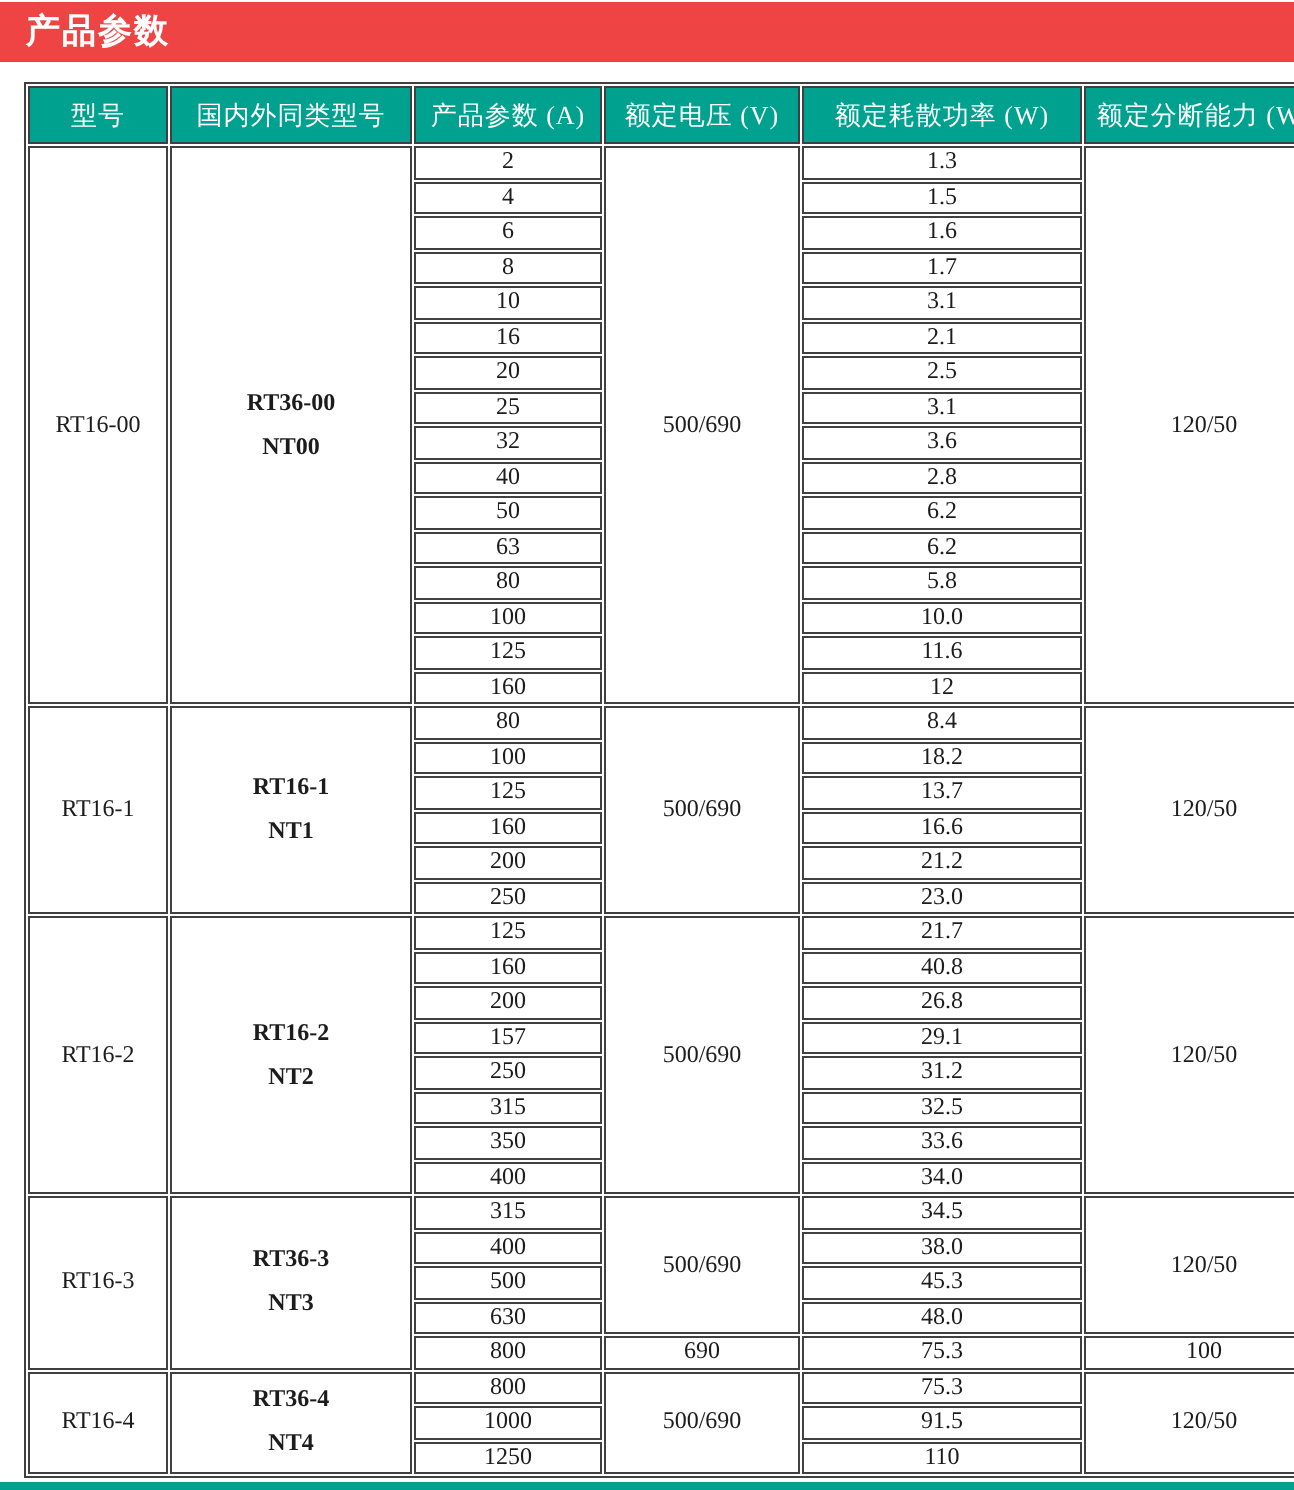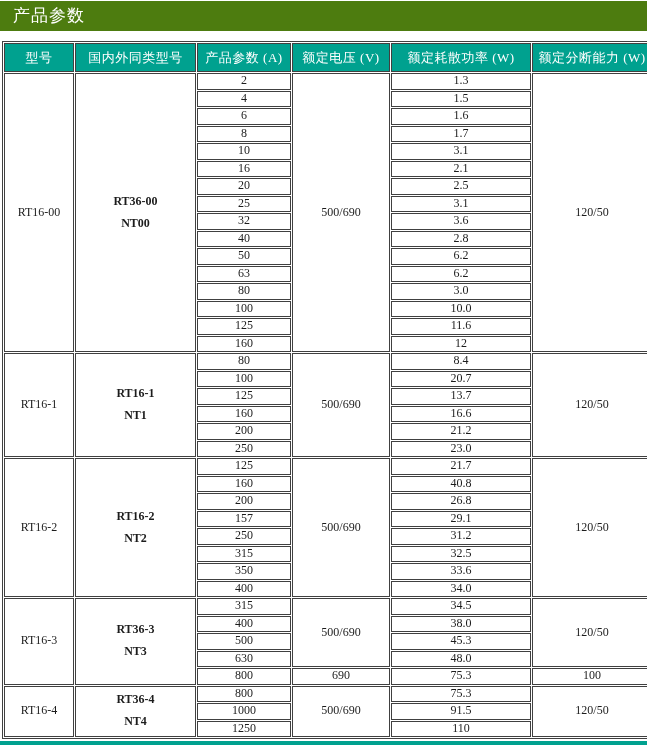--- a/index.html
+++ b/index.html
@@ -7,31 +7,31 @@
     width: 647px;
     height: 745px;
     background: #ffffff;
     position: relative;
     overflow: hidden;
     font-family: "Liberation Serif", "DejaVu Serif", serif;
   }
   .banner {
     margin-top: 1px;
     height: 30px;
-    background: #4d7c0f;
+    background: #ef4444;
     color: #ffffff;
     font-family: "Liberation Sans", "DejaVu Sans", sans-serif;
-    font-weight: normal;
+    font-weight: bold;
     font-size: 17px;
     line-height: 30px;
     padding-left: 13px;
     letter-spacing: 1px;
   }
   .table-wrap {
-    margin: 10px 2px 0 2px;
+    margin: 10px 2px 0 12px;
   }
   table {
     width: 643px;
     table-layout: fixed;
     border-collapse: separate;
     border-spacing: 1px;
     border: 1px solid #404040;
     background: #ffffff;
   }
   th {
@@ -144,21 +144,21 @@
         <tr>
           <td>50</td>
           <td>6.2</td>
         </tr>
         <tr>
           <td>63</td>
           <td>6.2</td>
         </tr>
         <tr>
           <td>80</td>
-          <td>3.0</td>
+          <td>5.8</td>
         </tr>
         <tr>
           <td>100</td>
           <td>10.0</td>
         </tr>
         <tr>
           <td>125</td>
           <td>11.6</td>
         </tr>
         <tr>
@@ -171,21 +171,21 @@
             <div class="eq-line">RT16-1</div>
             <div class="eq-line">NT1</div>
           </td>
           <td>80</td>
           <td rowspan="6">500/690</td>
           <td>8.4</td>
           <td rowspan="6">120/50</td>
         </tr>
         <tr>
           <td>100</td>
-          <td>20.7</td>
+          <td>18.2</td>
         </tr>
         <tr>
           <td>125</td>
           <td>13.7</td>
         </tr>
         <tr>
           <td>160</td>
           <td>16.6</td>
         </tr>
         <tr>

